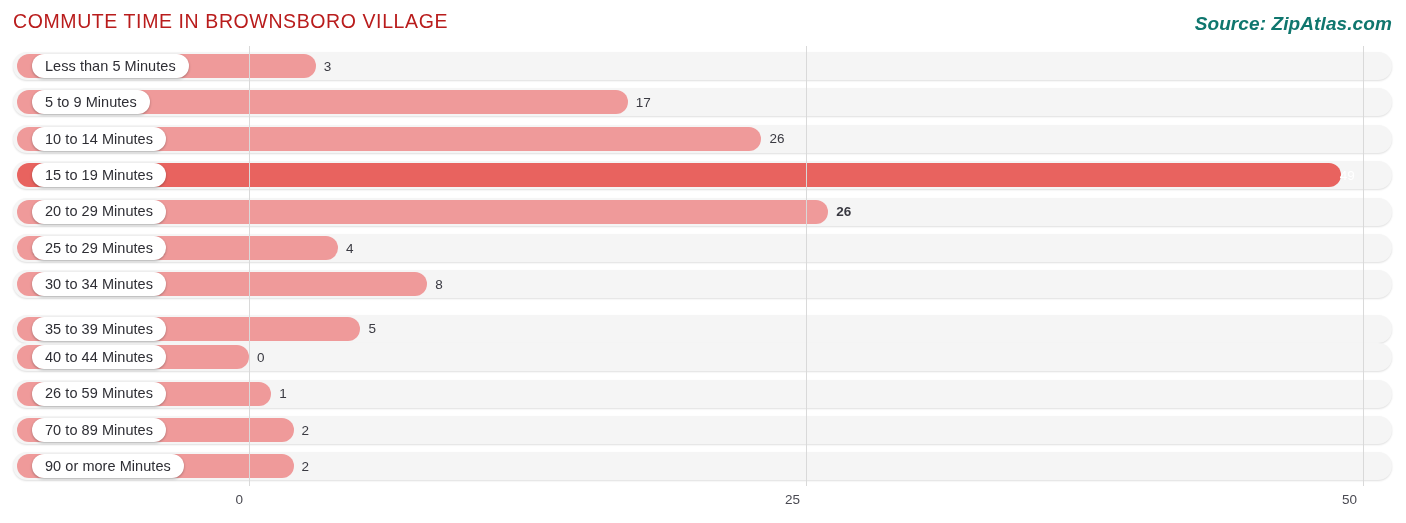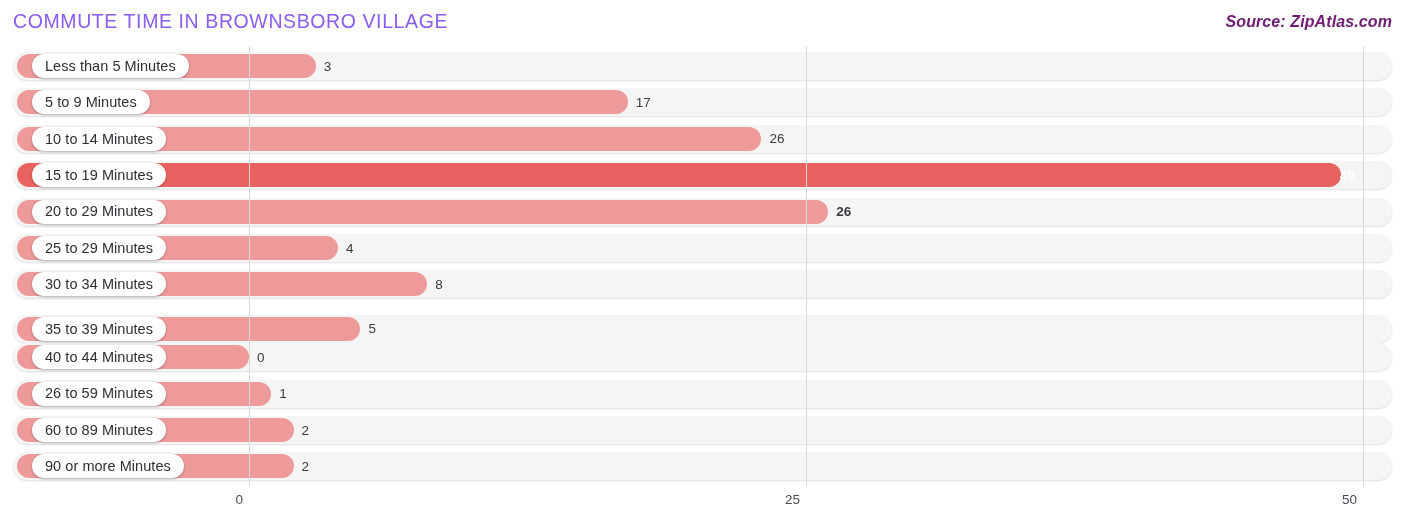--- a/index.html
+++ b/index.html
@@ -28,32 +28,32 @@
     top: 0;
     width: 1406px;
     height: 46px;
   }
   .chart-title {
     position: absolute;
     left: 13px;
     top: 10px;
     font-size: 19.5px;
     letter-spacing: 0.6px;
-    color: #8b5cf6;
+    color: #b91c1c;
     font-weight: 400;
     white-space: nowrap;
   }
   .chart-source {
     position: absolute;
     right: 14px;
     top: 13px;
-    font-size: 16px;
+    font-size: 19px;
     font-style: italic;
     font-weight: 700;
-    color: #701a75;
+    color: #0f766e;
     letter-spacing: 0.1px;
     white-space: nowrap;
   }
 
   
   .plot {
     position: absolute;
     left: 0;
     top: 46px;
     width: 1406px;
@@ -261,21 +261,21 @@
           <div class="bar" style="width: 254.28px;"></div>
           <div class="pill">
             <span class="pill-label">26 to 59 Minutes</span>
           </div>
           <div class="value" style="left: 266.28px;">1</div>
         </div>
         <div class="row" style="top: 370px;">
           <div class="track"></div>
           <div class="bar" style="width: 276.56px;"></div>
           <div class="pill">
-            <span class="pill-label">60 to 89 Minutes</span>
+            <span class="pill-label">70 to 89 Minutes</span>
           </div>
           <div class="value" style="left: 288.56px;">2</div>
         </div>
         <div class="row" style="top: 406.4px;">
           <div class="track"></div>
           <div class="bar" style="width: 276.56px;"></div>
           <div class="pill">
             <span class="pill-label">90 or more Minutes</span>
           </div>
           <div class="value" style="left: 288.56px;">2</div>

